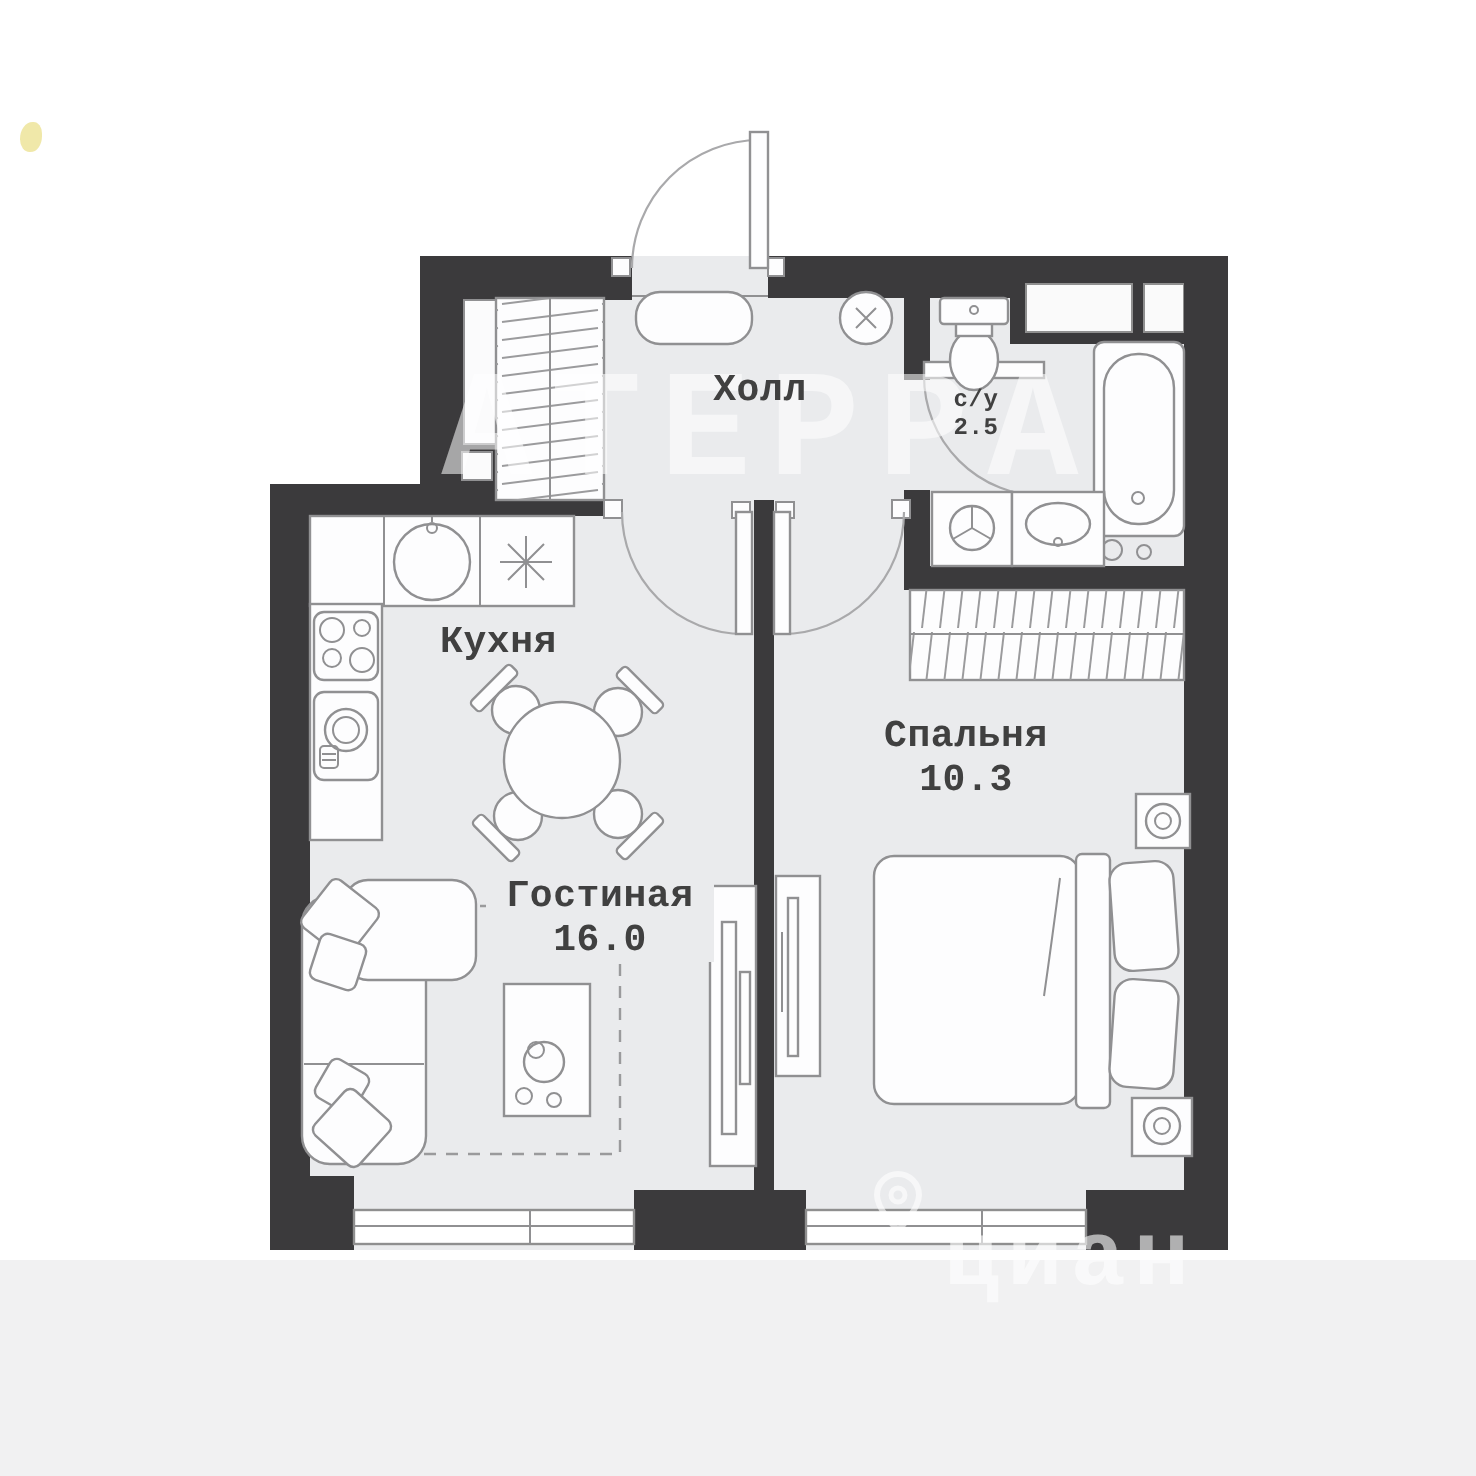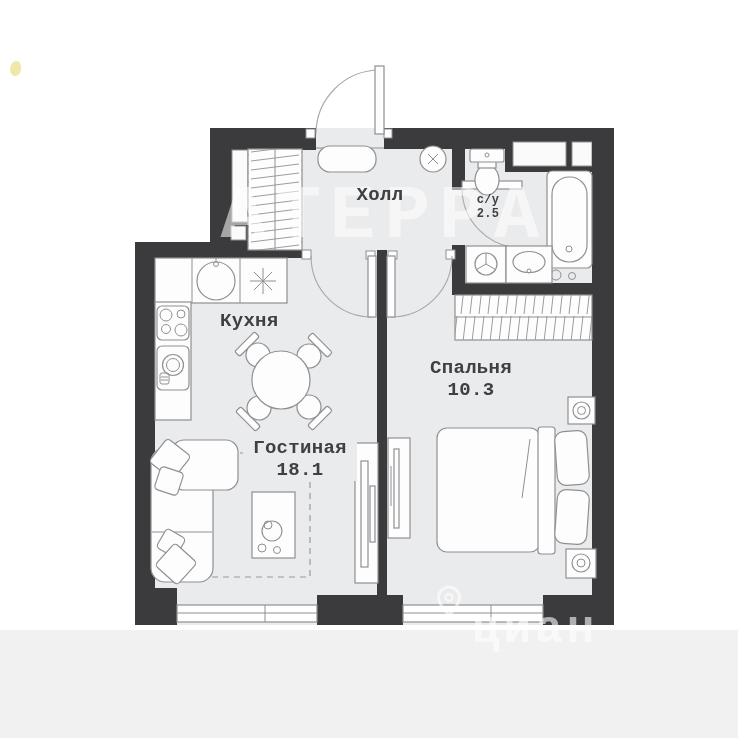--- a/index.html
+++ b/index.html
@@ -239,27 +239,27 @@
 <div class="room-label" id="label-hall" style="left:330px;top:184px;width:100px;">
   <span>Холл</span>
 </div>
 <div class="room-label" id="label-bathroom" style="left:452px;top:194px;width:72px;">
   <span>с/у</span>
   <span class="area">2.5</span>
 </div>
 <div class="room-label" id="label-kitchen" style="left:200px;top:310px;width:80px;">
   <span>Кухня</span>
 </div>
-<div class="room-label" id="label-bedroom" style="left:416px;top:357px;width:110px;">
+<div class="room-label" id="label-bedroom" style="left:428px;top:357px;width:110px;">
   <span>Спальня</span>
   <span class="area">10.3</span>
 </div>
 <div class="room-label" id="label-living" style="left:243px;top:437px;width:110px;">
   <span>Гостиная</span>
-  <span class="area">18.1</span>
+  <span class="area">16.0</span>
 </div>
 
 <div class="wm-pin">
   <svg width="30" height="34" viewBox="0 0 30 34">
     <path d="M15,3 a10.5,10.5 0 0 1 10.5,10.5 C25.5,21 15,31 15,31 S4.5,21 4.5,13.5 A10.5,10.5 0 0 1 15,3 Z" fill="none" stroke="currentColor" stroke-width="3"></path>
     <circle cx="15" cy="13.5" r="3.5" fill="none" stroke="currentColor" stroke-width="2.5"></circle>
   </svg>
 </div>
 <div class="wm-bottom-text">циан</div>
 

